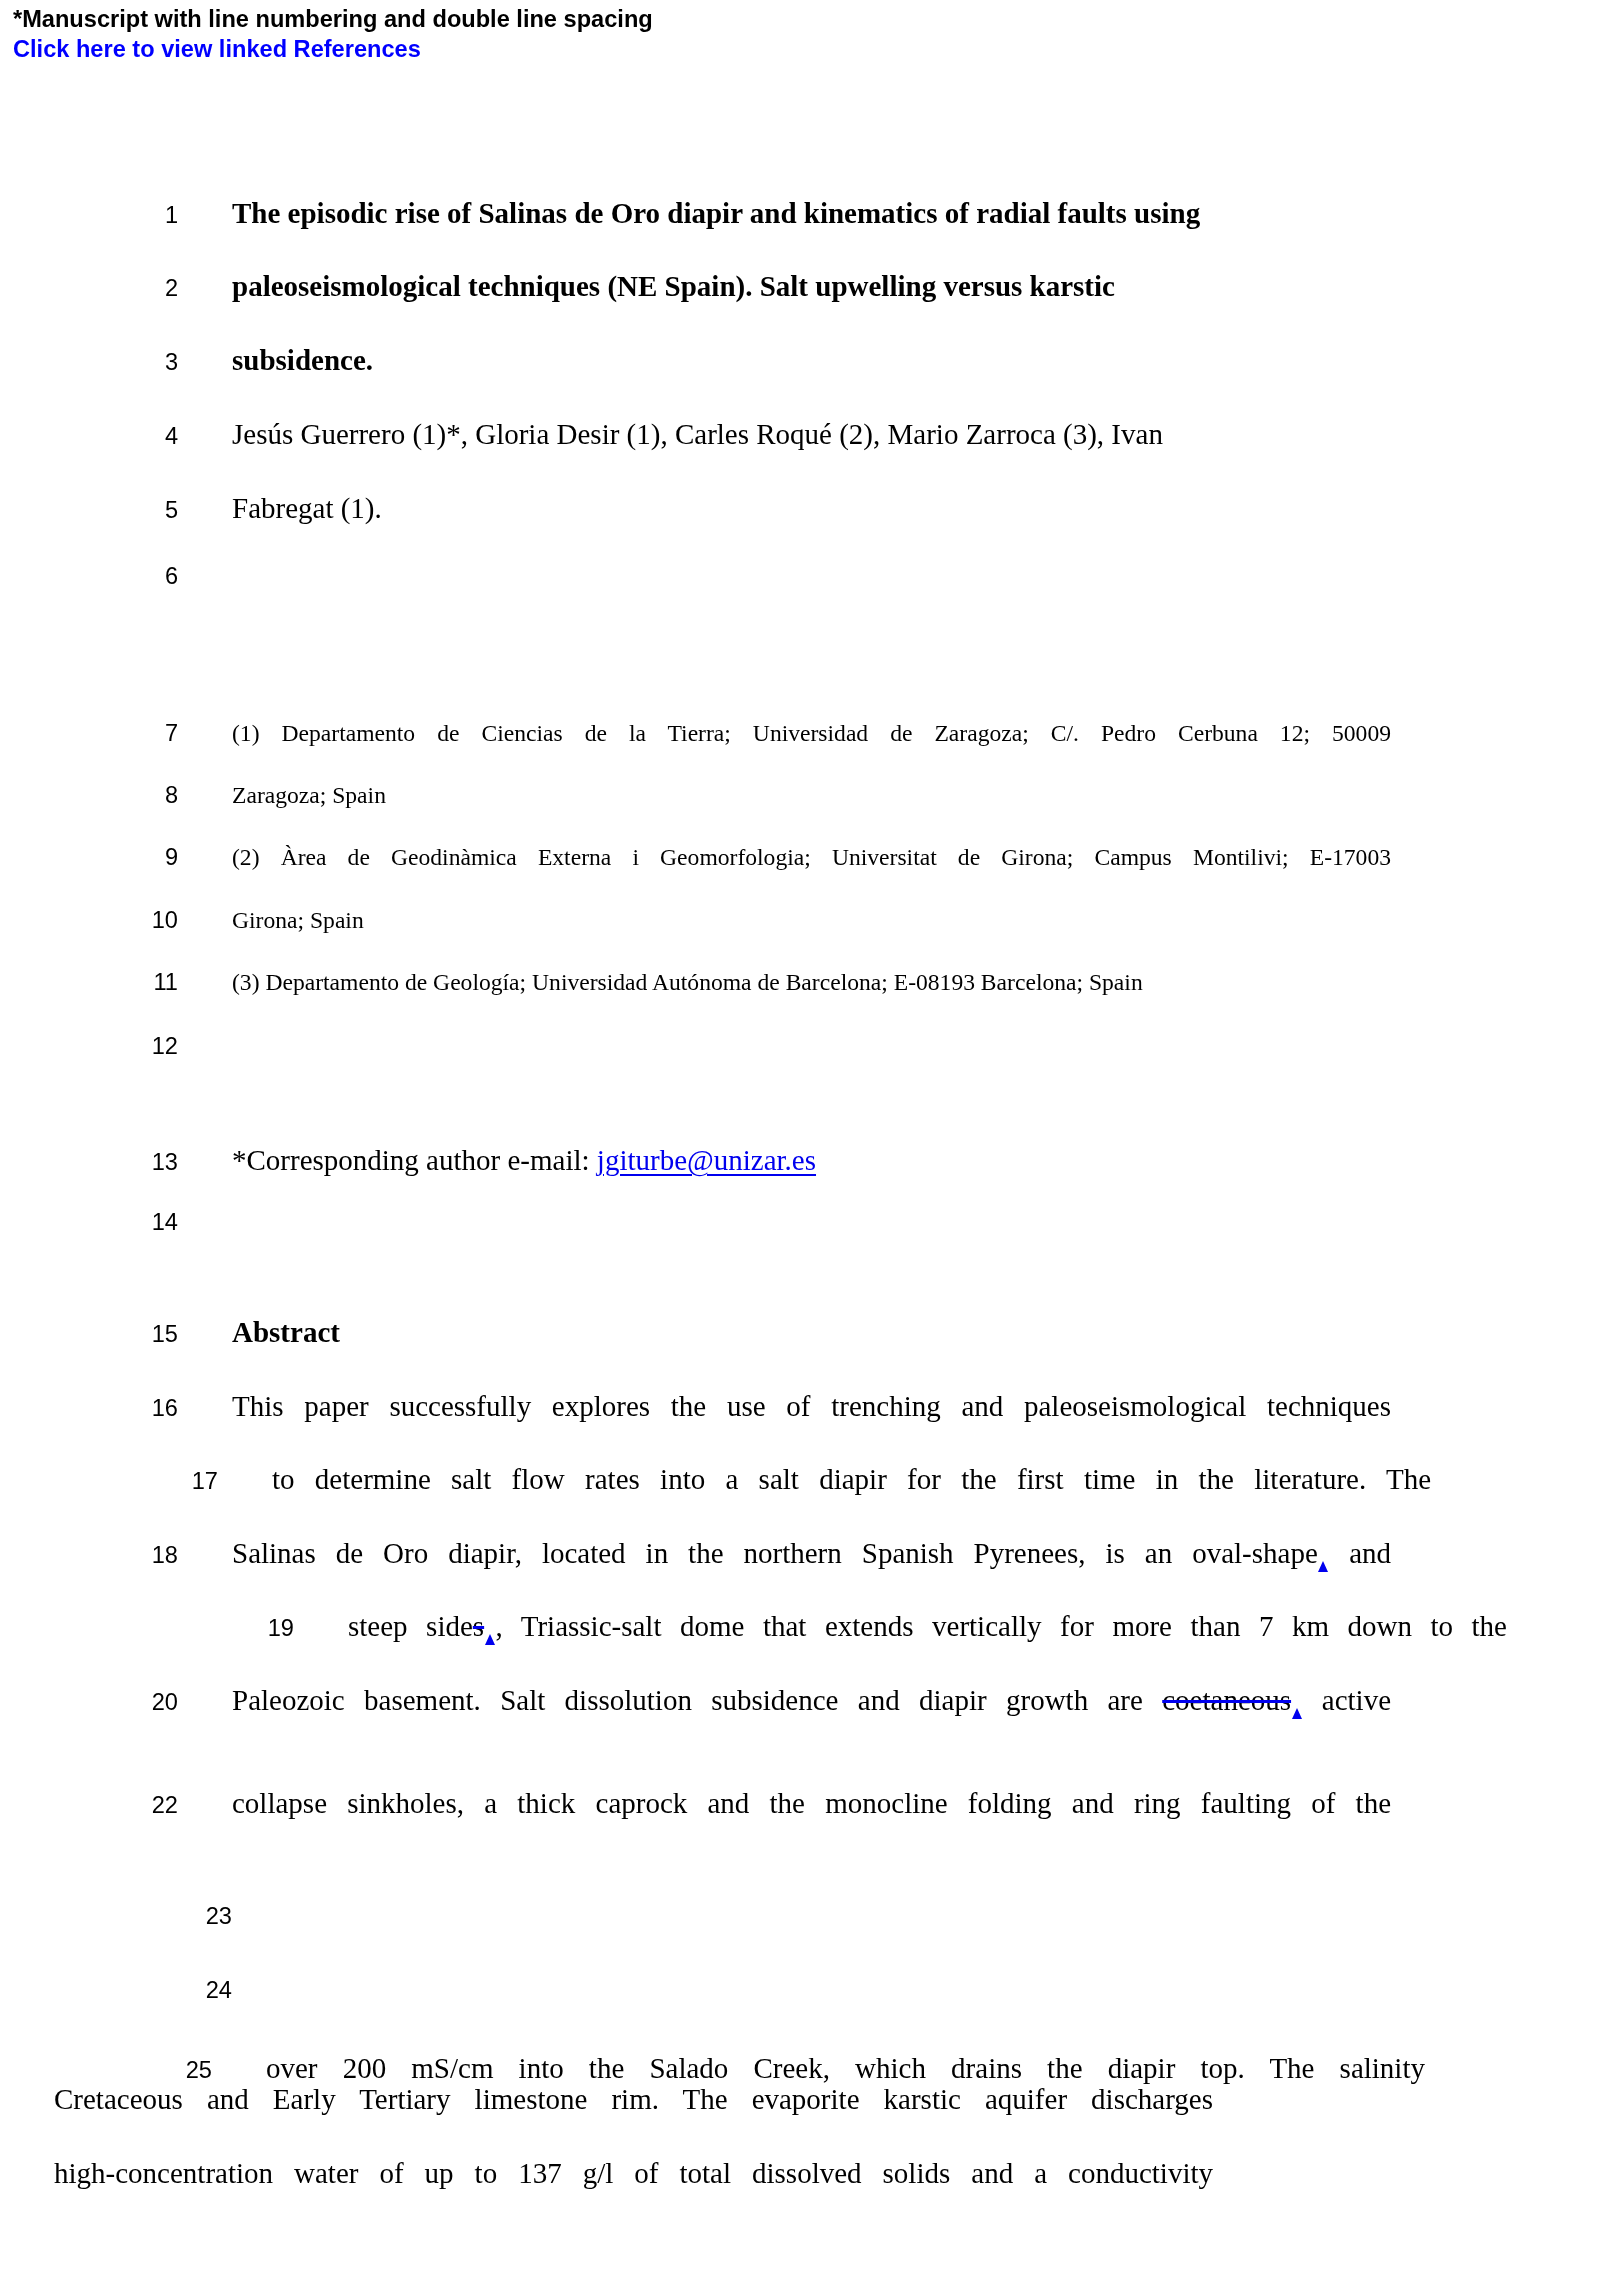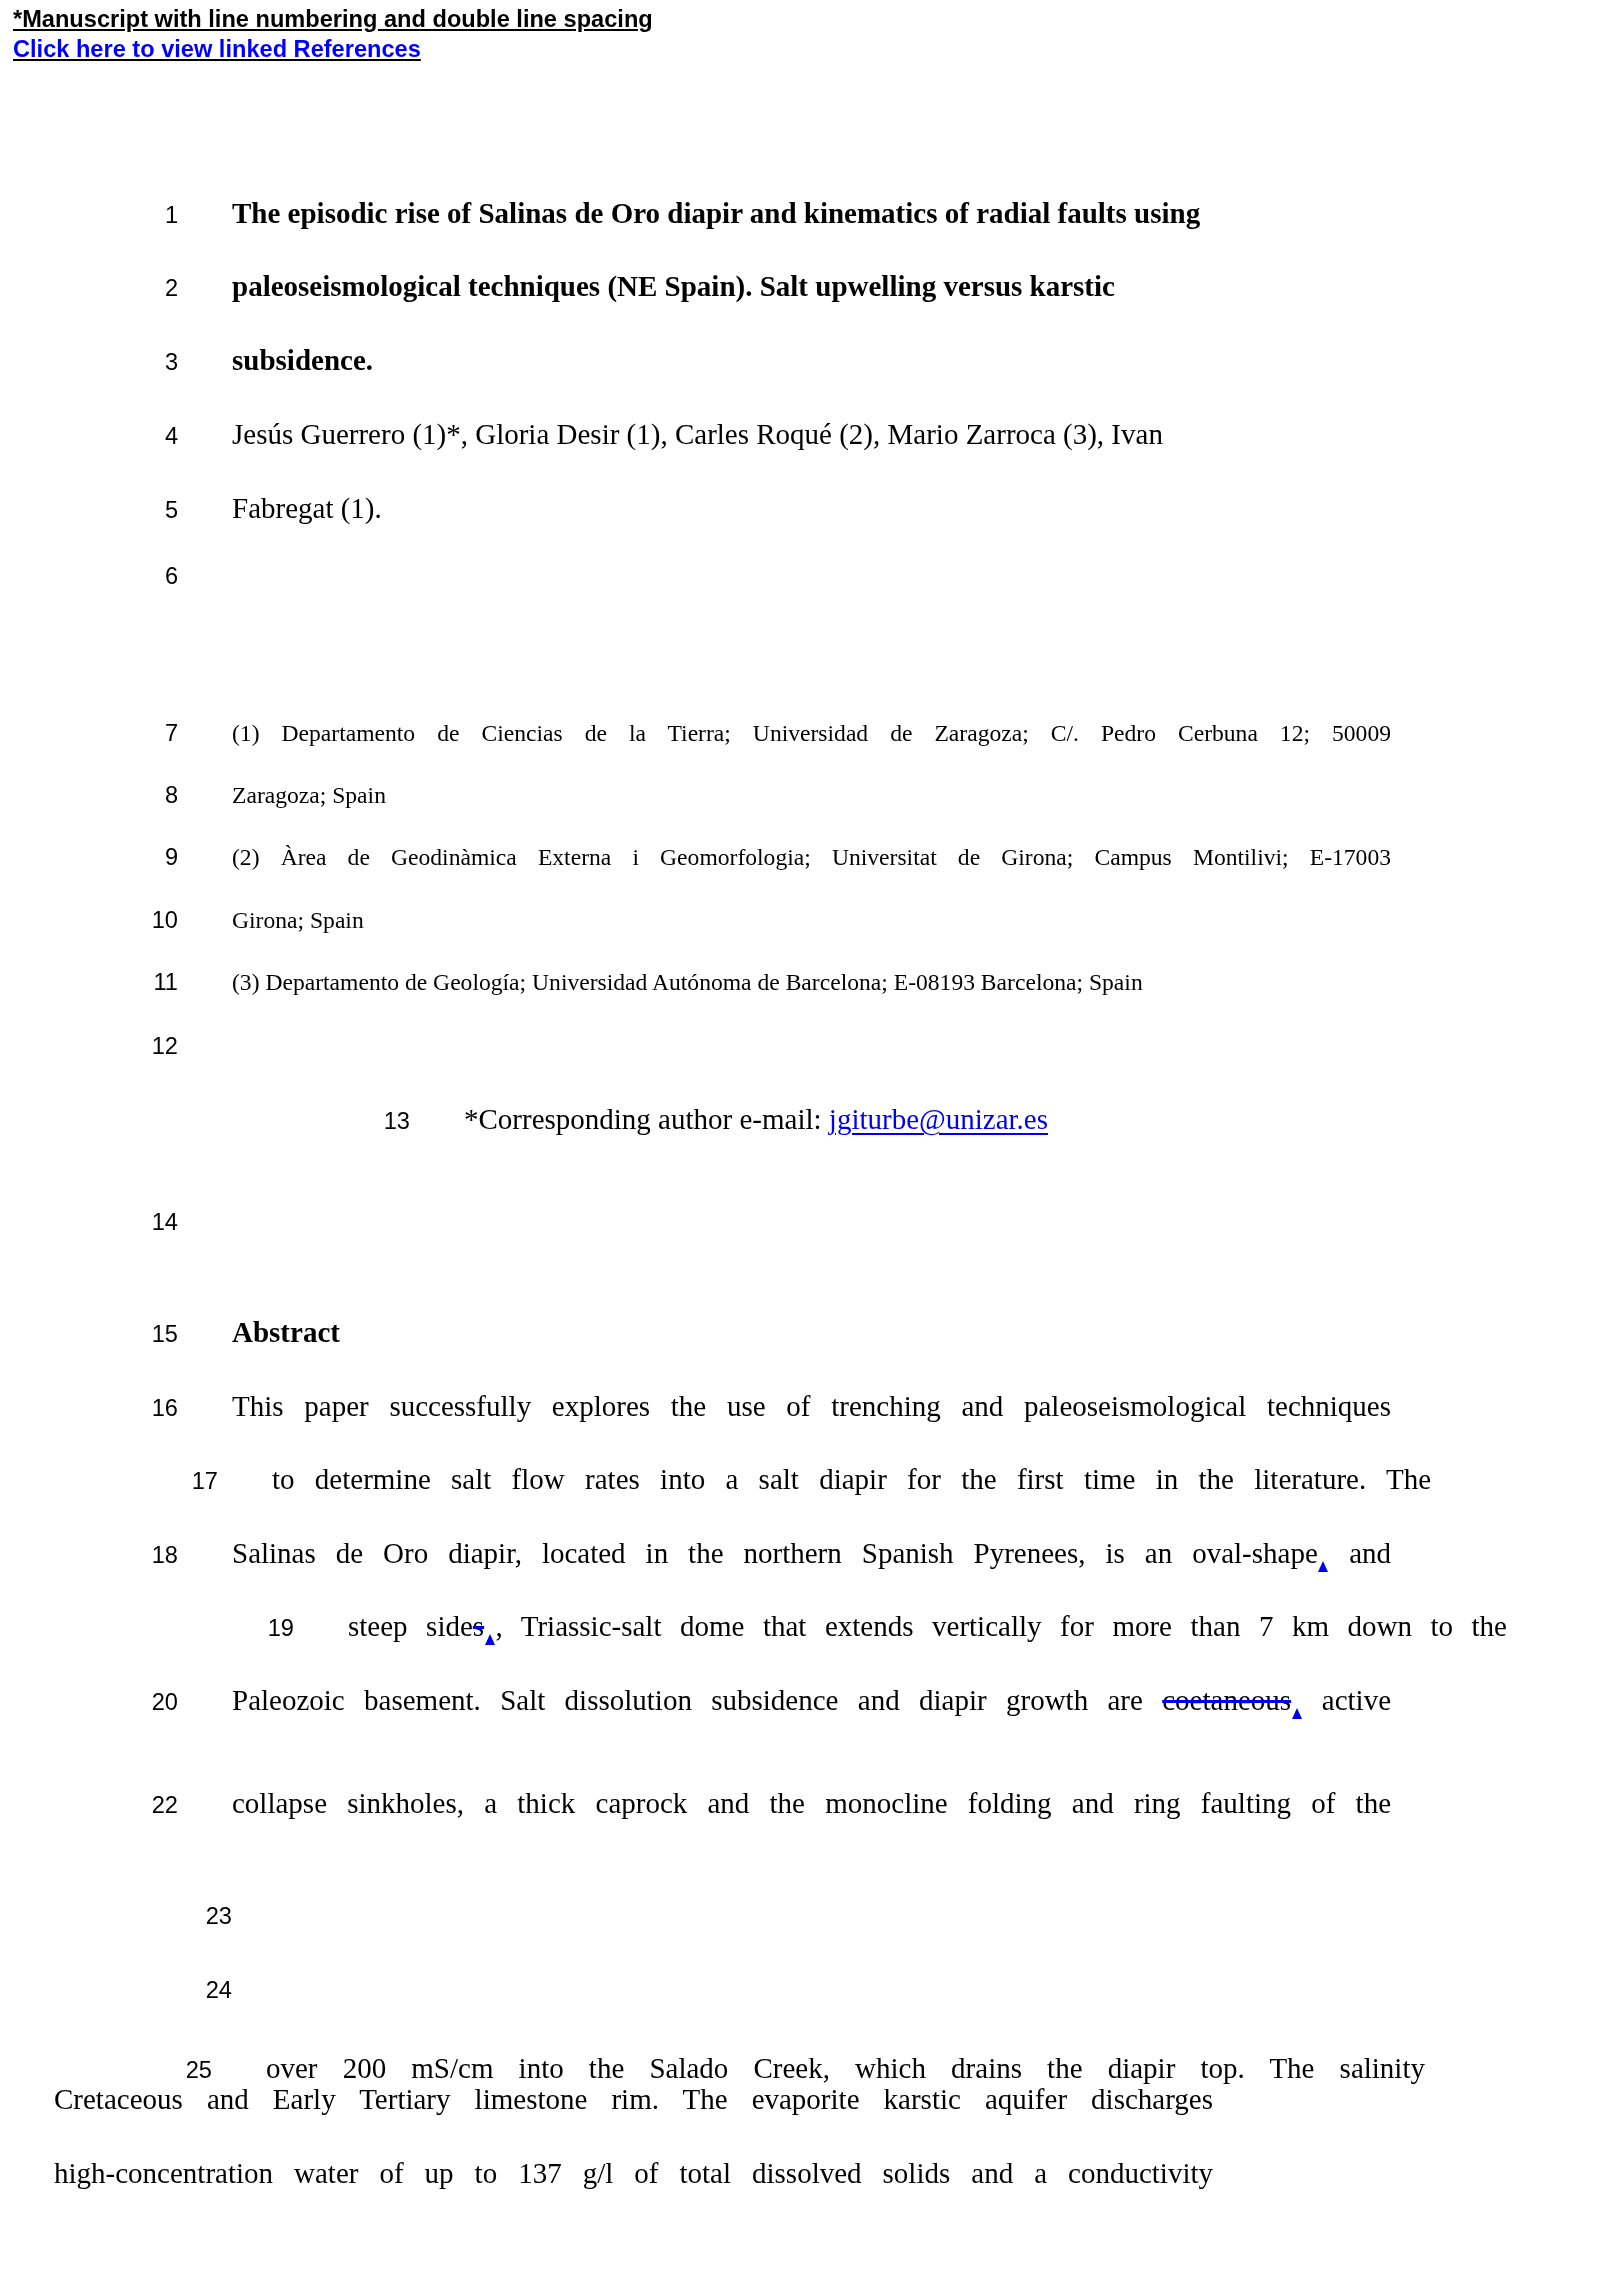--- a/index.html
+++ b/index.html
@@ -16,21 +16,20 @@
   
   #banner {
     position: absolute;
     left: 13px;
     top: 3.9px;
     font-family: "Liberation Sans", sans-serif;
     font-weight: bold;
     font-size: 23.6px;
     line-height: 30px;
     white-space: nowrap;
-    text-decoration: underline;
   }
   #banner .banner-title { color: #000000; display: block; }
   #banner .banner-link  { color: #0000ff; display: block; cursor: pointer; }
 
   
   #lines { position: absolute; left: 0; top: 0; width: 1623px; height: 2295px; }
   .line {
     position: absolute;
     left: 0;
     width: 1623px;
@@ -133,21 +132,21 @@
         <span class="lnum">10</span>
         <div class="ltext"><span>Girona; Spain</span></div>
       </div>
       <div class="line role-affiliation" style="top: 969px;">
         <span class="lnum">11</span>
         <div class="ltext"><span>(3) Departamento de Geología; Universidad Autónoma de Barcelona; E-08193 Barcelona; Spain</span></div>
       </div>
       <div class="line role-blank" style="top: 1035px;">
         <span class="lnum">12</span>
       </div>
-      <div class="line role-correspondence" style="top: 1103px; justify-content: flex-end;">
+      <div class="line role-correspondence" style="top: 1144px;">
         <span class="lnum">13</span>
         <div class="ltext"><span>*Corresponding author e-mail: </span><a class="email" href="#">jgiturbe@unizar.es</a></div>
       </div>
       <div class="line role-blank" style="top: 1211px;">
         <span class="lnum">14</span>
       </div>
       <div class="line role-heading" style="top: 1316px;">
         <span class="lnum">15</span>
         <div class="ltext"><span>Abstract</span></div>
       </div>

